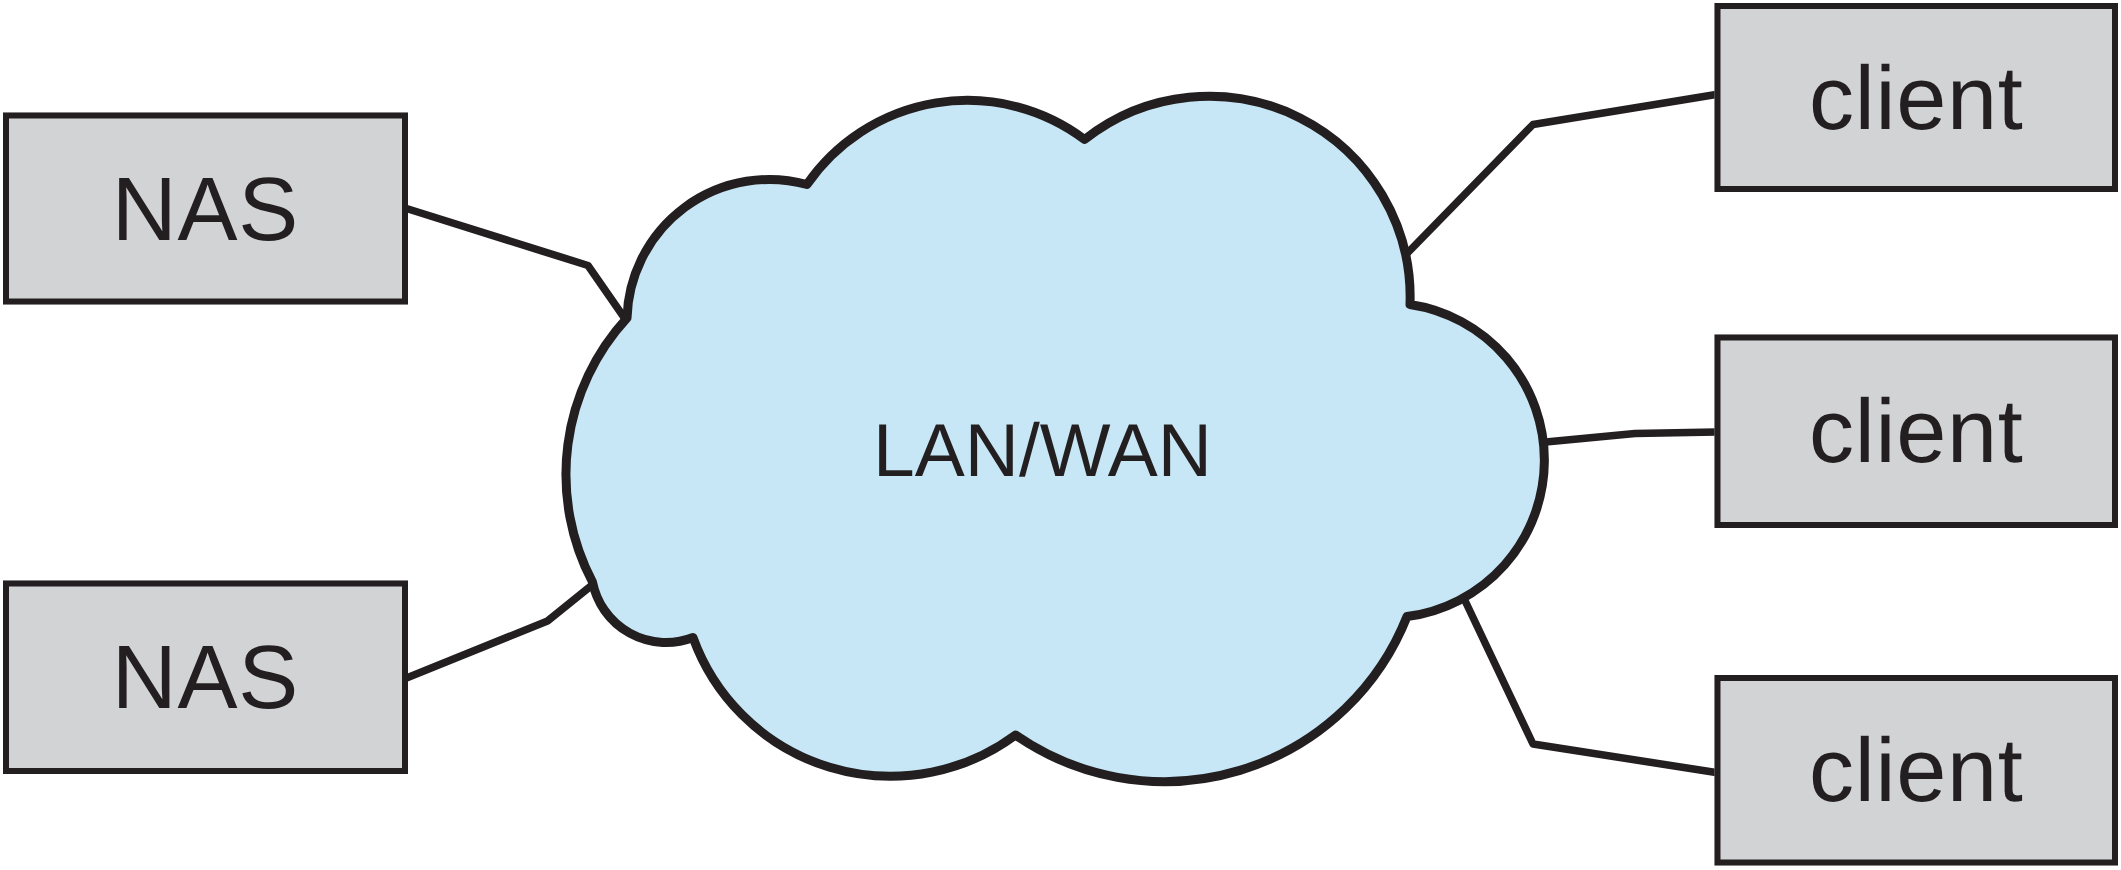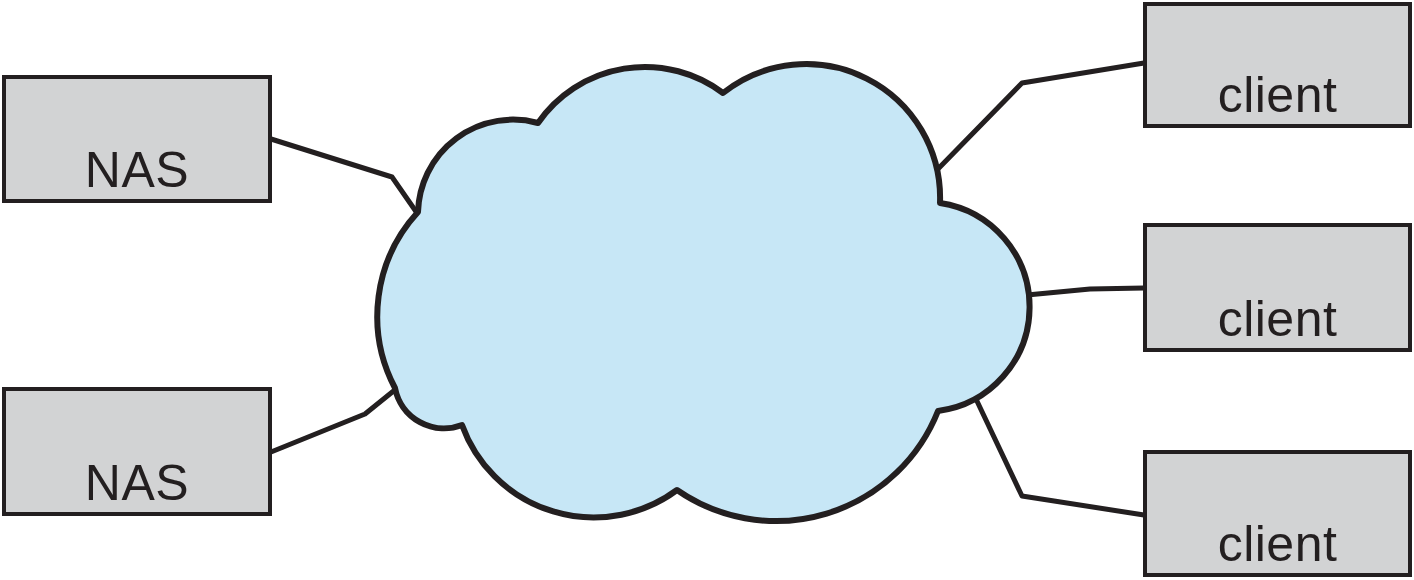--- a/index.html
+++ b/index.html
@@ -34,23 +34,23 @@
     stroke-width: 5;
     stroke-linejoin: round;
     stroke-linecap: round;
   }
   .node {
     position: absolute;
     box-sizing: border-box;
     background: var(--node-fill, #d2d3d4);
     border: 4px solid var(--stroke, #231f20);
     display: flex;
-    align-items: flex-end;
+    align-items: center;
     justify-content: center;
-    font-size: 50px;
+    font-size: 60px;
     color: var(--text-color, #231f20);
     letter-spacing: 0.5px;
   }
   .nas-1    { left: 2px;    top: 75px;  width: 270px; height: 128px; }
   .nas-2    { left: 2px;    top: 387px; width: 270px; height: 129px; }
   .client-1 { left: 1143px; top: 2px;   width: 269px; height: 126px; }
   .client-2 { left: 1143px; top: 223px; width: 269px; height: 129px; }
   .client-3 { left: 1143px; top: 450px; width: 269px; height: 127px; }
   .cloud-label {
     position: absolute;
@@ -80,20 +80,21 @@
              A 130 130 0 0 1 723 93
              A 134 134 0 0 1 940 203
              A 105 105 0 0 1 938 411
              A 174 174 0 0 1 677 490
              A 140 140 0 0 1 462 425
              A 50 50 0 0 1 395 388
              A 154 154 0 0 1 418 212
              Z"></path>
   </svg>
 
+  <div class="cloud-label">LAN/WAN</div>
 
   <div class="node nas-1">
     <span>NAS</span>
   </div>
 
   <div class="node nas-2">
     <span>NAS</span>
   </div>
 
   <div class="node client-1">

